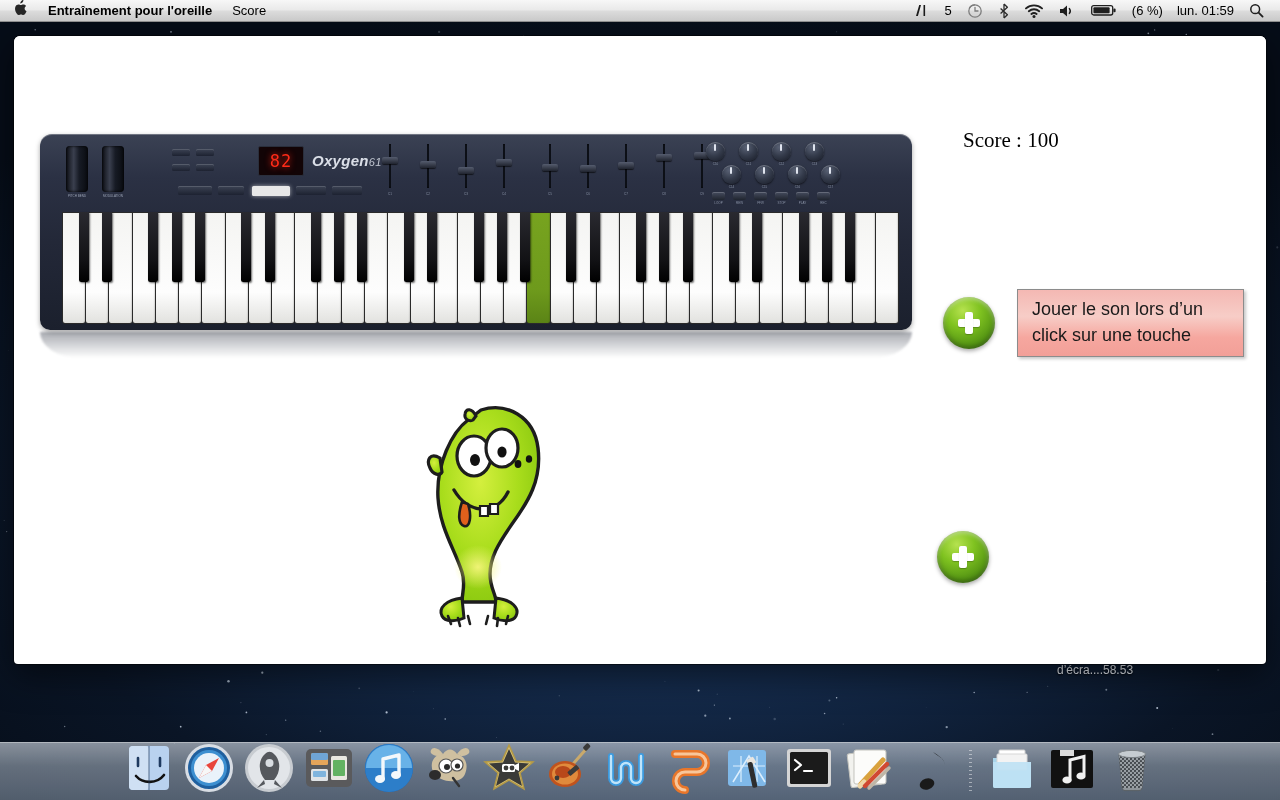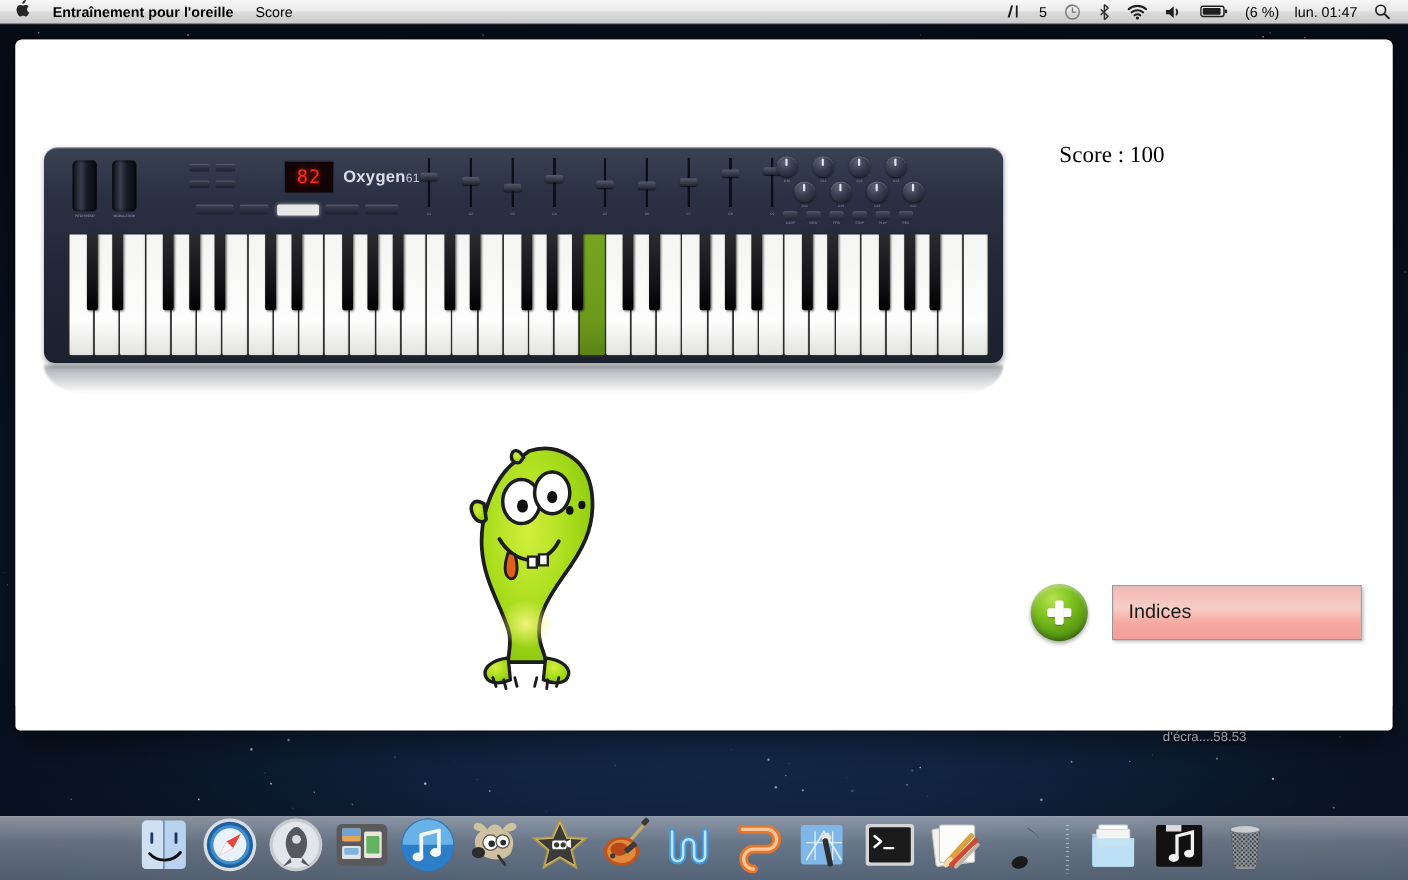--- a/index.html
+++ b/index.html
@@ -92,21 +92,21 @@
     background: #120406; border-radius: 2px;
     border: 1px solid #2a2f3c;
     display: flex; align-items: center; justify-content: center;
     font-family: "DejaVu Sans Mono", monospace;
     color: #ff2b18; font-size: 17px; font-weight: normal;
     text-shadow: 0 0 6px rgba(255,40,20,.9);
     letter-spacing: 1px;
   }
   .brand {
     position: absolute; left: 272px; top: 18px;
-    color: #e9edf5; font-size: 15px; font-weight: bold;
+    color: #e9edf5; font-size: 15px; font-style: italic; font-weight: bold;
     letter-spacing: .3px; opacity: .92;
   }
   .brand small { font-size: 11px; font-weight: normal; opacity: .85; }
   .sm-btn {
     position: absolute; height: 7px; border-radius: 1.5px;
     background: linear-gradient(to bottom, #3c4354, #1d2231);
     box-shadow: inset 0 1px 0 rgba(255,255,255,.14);
   }
   .fader { position: absolute; top: 10px; width: 12px; height: 44px; }
   .fader .slot {
@@ -700,21 +700,21 @@
           </svg>
       </div>
       <div class="mb-icon">
         <svg width="26" height="13" viewBox="0 0 26 13">
           <rect x="0.7" y="1.6" width="21" height="9.4" rx="2" fill="none" stroke="#1f1f1f" stroke-width="1.3"></rect>
           <rect x="2.4" y="3.3" width="16.2" height="6" rx="1" fill="#1f1f1f"></rect>
           <rect x="22.4" y="4.6" width="2.2" height="3.6" rx="1" fill="#1f1f1f"></rect>
         </svg>
       </div>
       <div class="mb-text">(6 %)</div>
-      <div class="mb-text">lun. 01:47</div>
+      <div class="mb-text">lun. 01:59</div>
       <div class="mb-icon">
         <svg width="15" height="15" viewBox="0 0 15 15">
             <circle cx="6.2" cy="6.2" r="4.4" fill="none" stroke="#1f1f1f" stroke-width="1.5"></circle>
             <path d="M9.6 9.6 L13.6 13.6" stroke="#1f1f1f" stroke-width="1.8" stroke-linecap="round"></path>
           </svg>
       </div>
     </div>
   </div>
 
   <div id="window">
@@ -904,24 +904,27 @@
               <div class="bkey" style="left: 736.611px;"></div>
               <div class="bkey" style="left: 759.833px;"></div>
               <div class="bkey" style="left: 783.056px;"></div>
             </div>
         </div>
         <div id="kb-reflection"></div>
       </div>
 
       <div id="score">Score : 100</div>
 
+      <div class="action-row" id="row-play">
+        <div class="plus-btn"></div>
+        <div class="pill" id="pill-play">Jouer le son lors d’un click sur une touche</div>
+      </div>
 
       <div class="action-row" id="row-hint">
         <div class="plus-btn"></div>
-        <div class="pill" id="pill-hint">Indices</div>
       </div>
 
       <svg id="monster" viewBox="0 0 150 230">
         <defs>
           <radialGradient id="mg" cx="42%" cy="38%" r="72%">
             <stop offset="0%" stop-color="#d4ef3e"></stop>
             <stop offset="52%" stop-color="#a9dd1c"></stop>
             <stop offset="100%" stop-color="#84c40d"></stop>
           </radialGradient>
           <radialGradient id="belly" cx="50%" cy="50%" r="50%">

